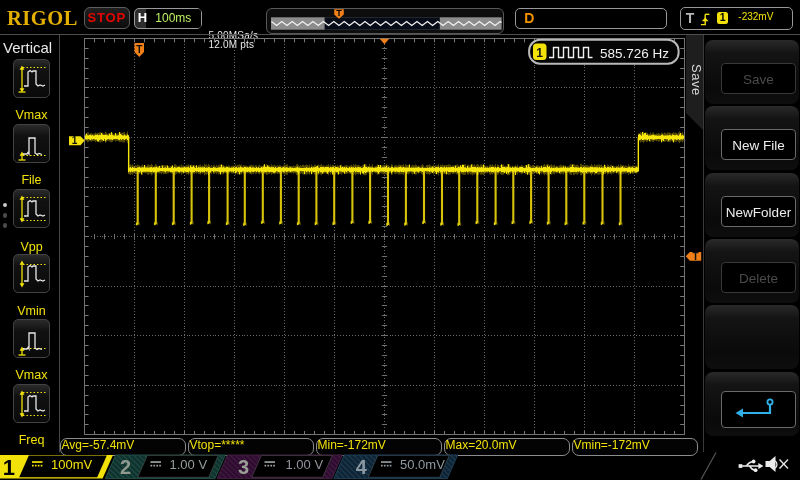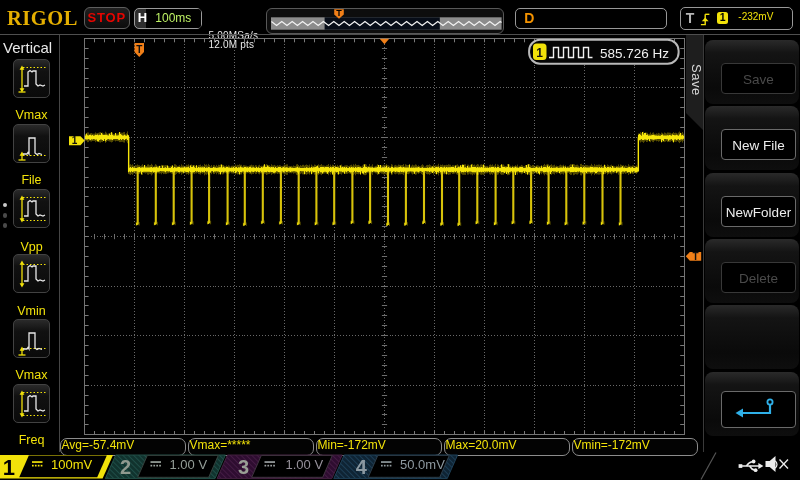--- a/index.html
+++ b/index.html
@@ -223,21 +223,21 @@
 <div class="slot" style="top:305.3px"></div>
 <div class="slot" style="top:371.7px">
     <div class="sbtn en" style="top:19px;height:37px;line-height:37px">
 <svg width="73" height="35" viewBox="0 0 73 35" style="vertical-align:top">
 <circle cx="48" cy="10" r="2.6" fill="none" stroke="#2fb0e8" stroke-width="1.8"></circle>
 <path d="M48 12.6V21H21" fill="none" stroke="#2fb0e8" stroke-width="2.2"></path>
 <path d="M23 21l7.5-4.6v9.2z" fill="#2fb0e8" transform="translate(-9.5 0)"></path>
 </svg></div>
   </div>
 <div class="meas" style="left:59.5px">Avg=-57.4mV</div>
-<div class="meas" style="left:187.5px">Vmax=*****</div>
+<div class="meas" style="left:187.5px">Vtop=*****</div>
 <div class="meas" style="left:315.5px">Min=-172mV</div>
 <div class="meas" style="left:443.5px">Max=20.0mV</div>
 <div class="meas" style="left:571.5px">Vmin=-172mV</div>
 <svg class="abs" style="left:0;top:452px" width="800" height="28" viewBox="0 452 800 28">
 <style>.dig{font:bold 22px "Liberation Sans";}.dg2{font:bold 20px "Liberation Sans";}.ctxt{font:13px "Liberation Sans";}</style>
 <defs>
 <pattern id="h2" width="3.8" height="3.8" patternUnits="userSpaceOnUse" patternTransform="rotate(-45)">
 <rect width="3.8" height="3.8" fill="#11332e"></rect>
         <line x1="0" y1="0" x2="0" y2="3.8" stroke="#28625a" stroke-width="1.1"></line>
       </pattern>

